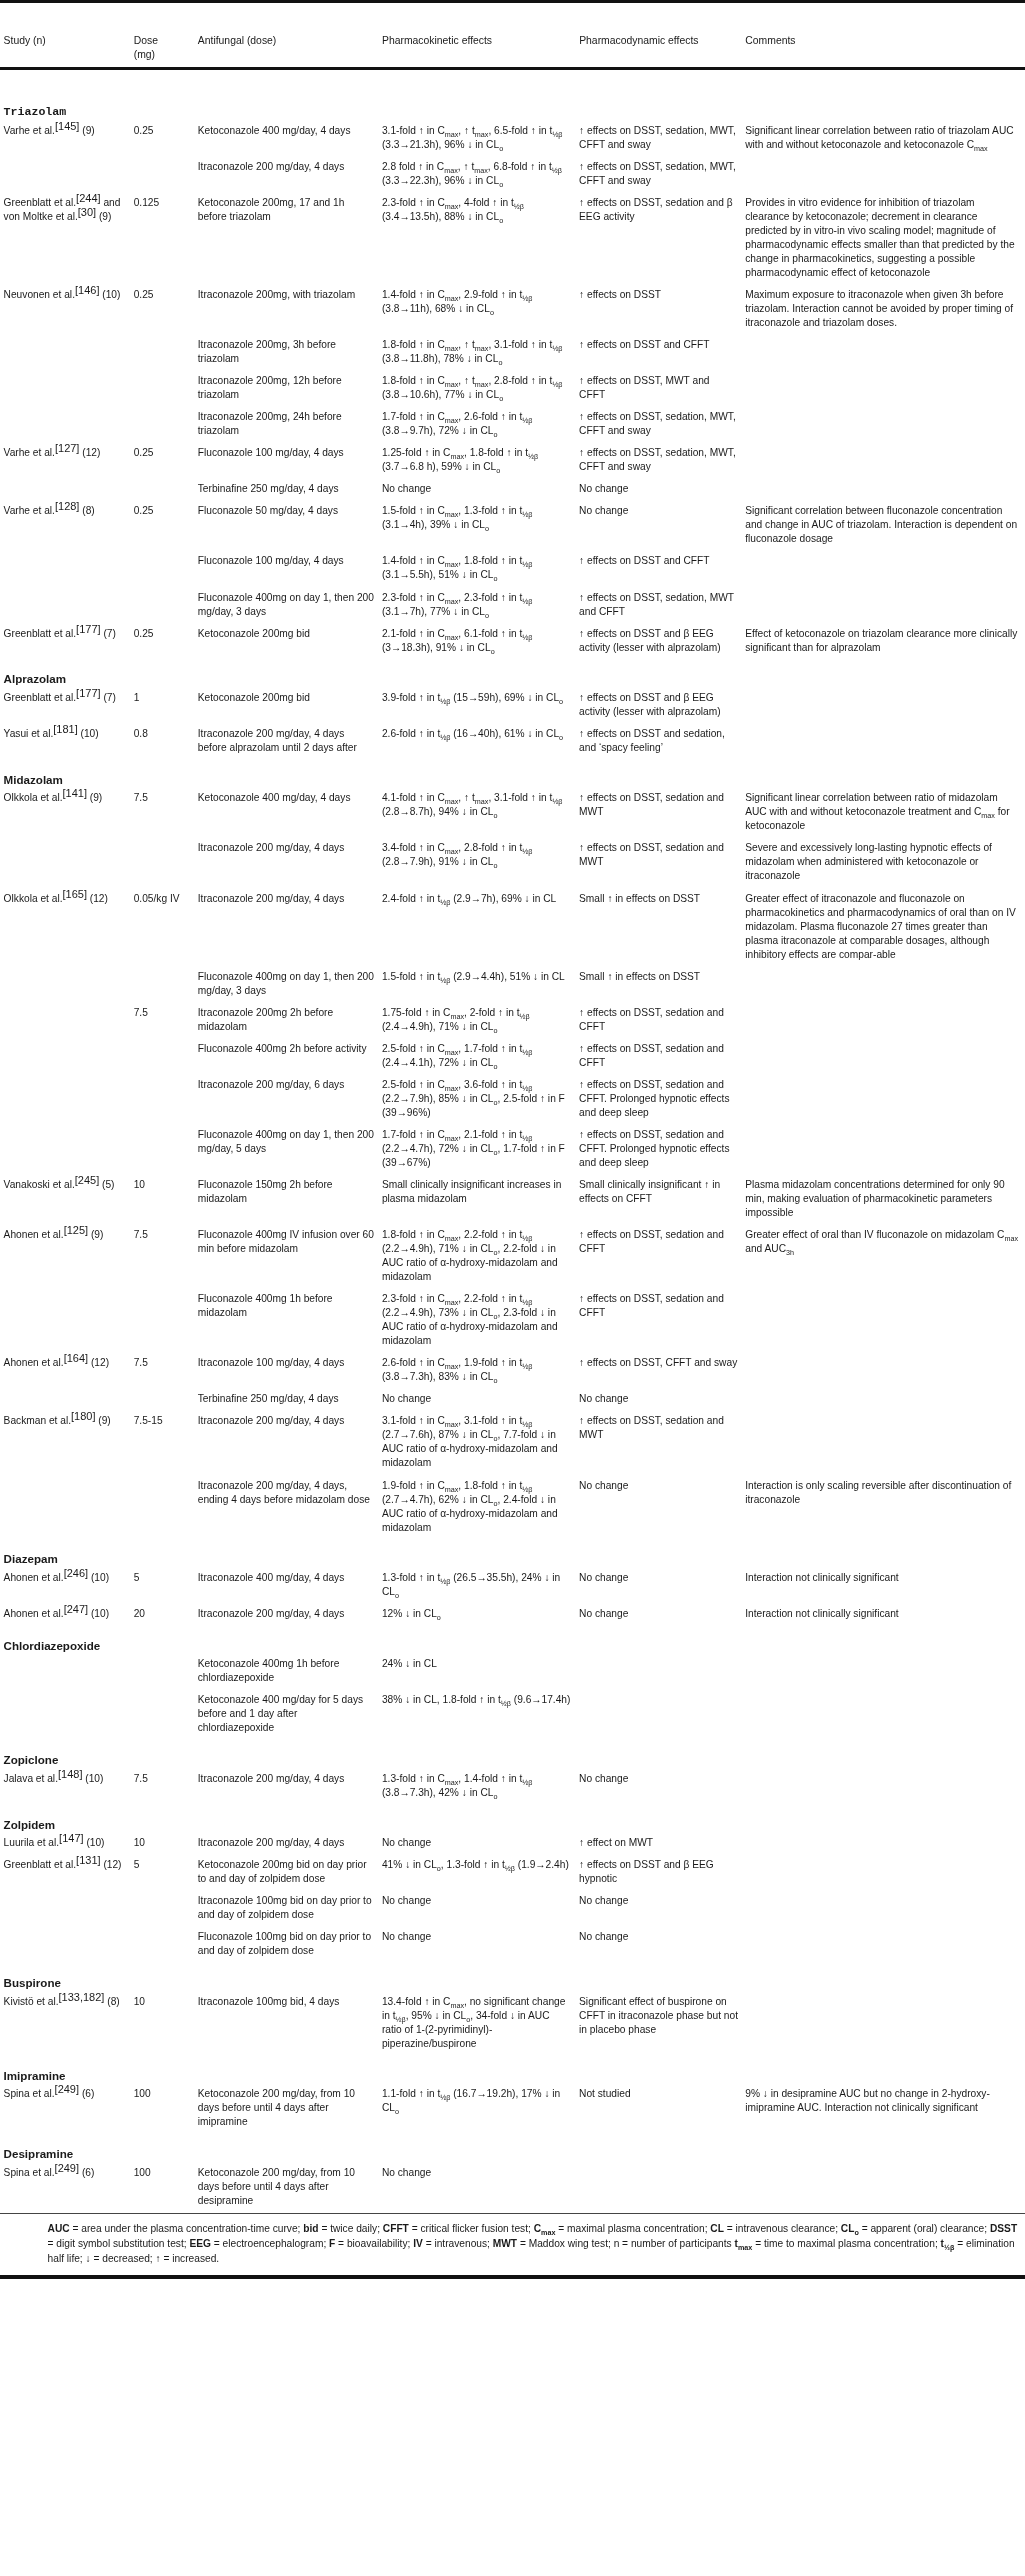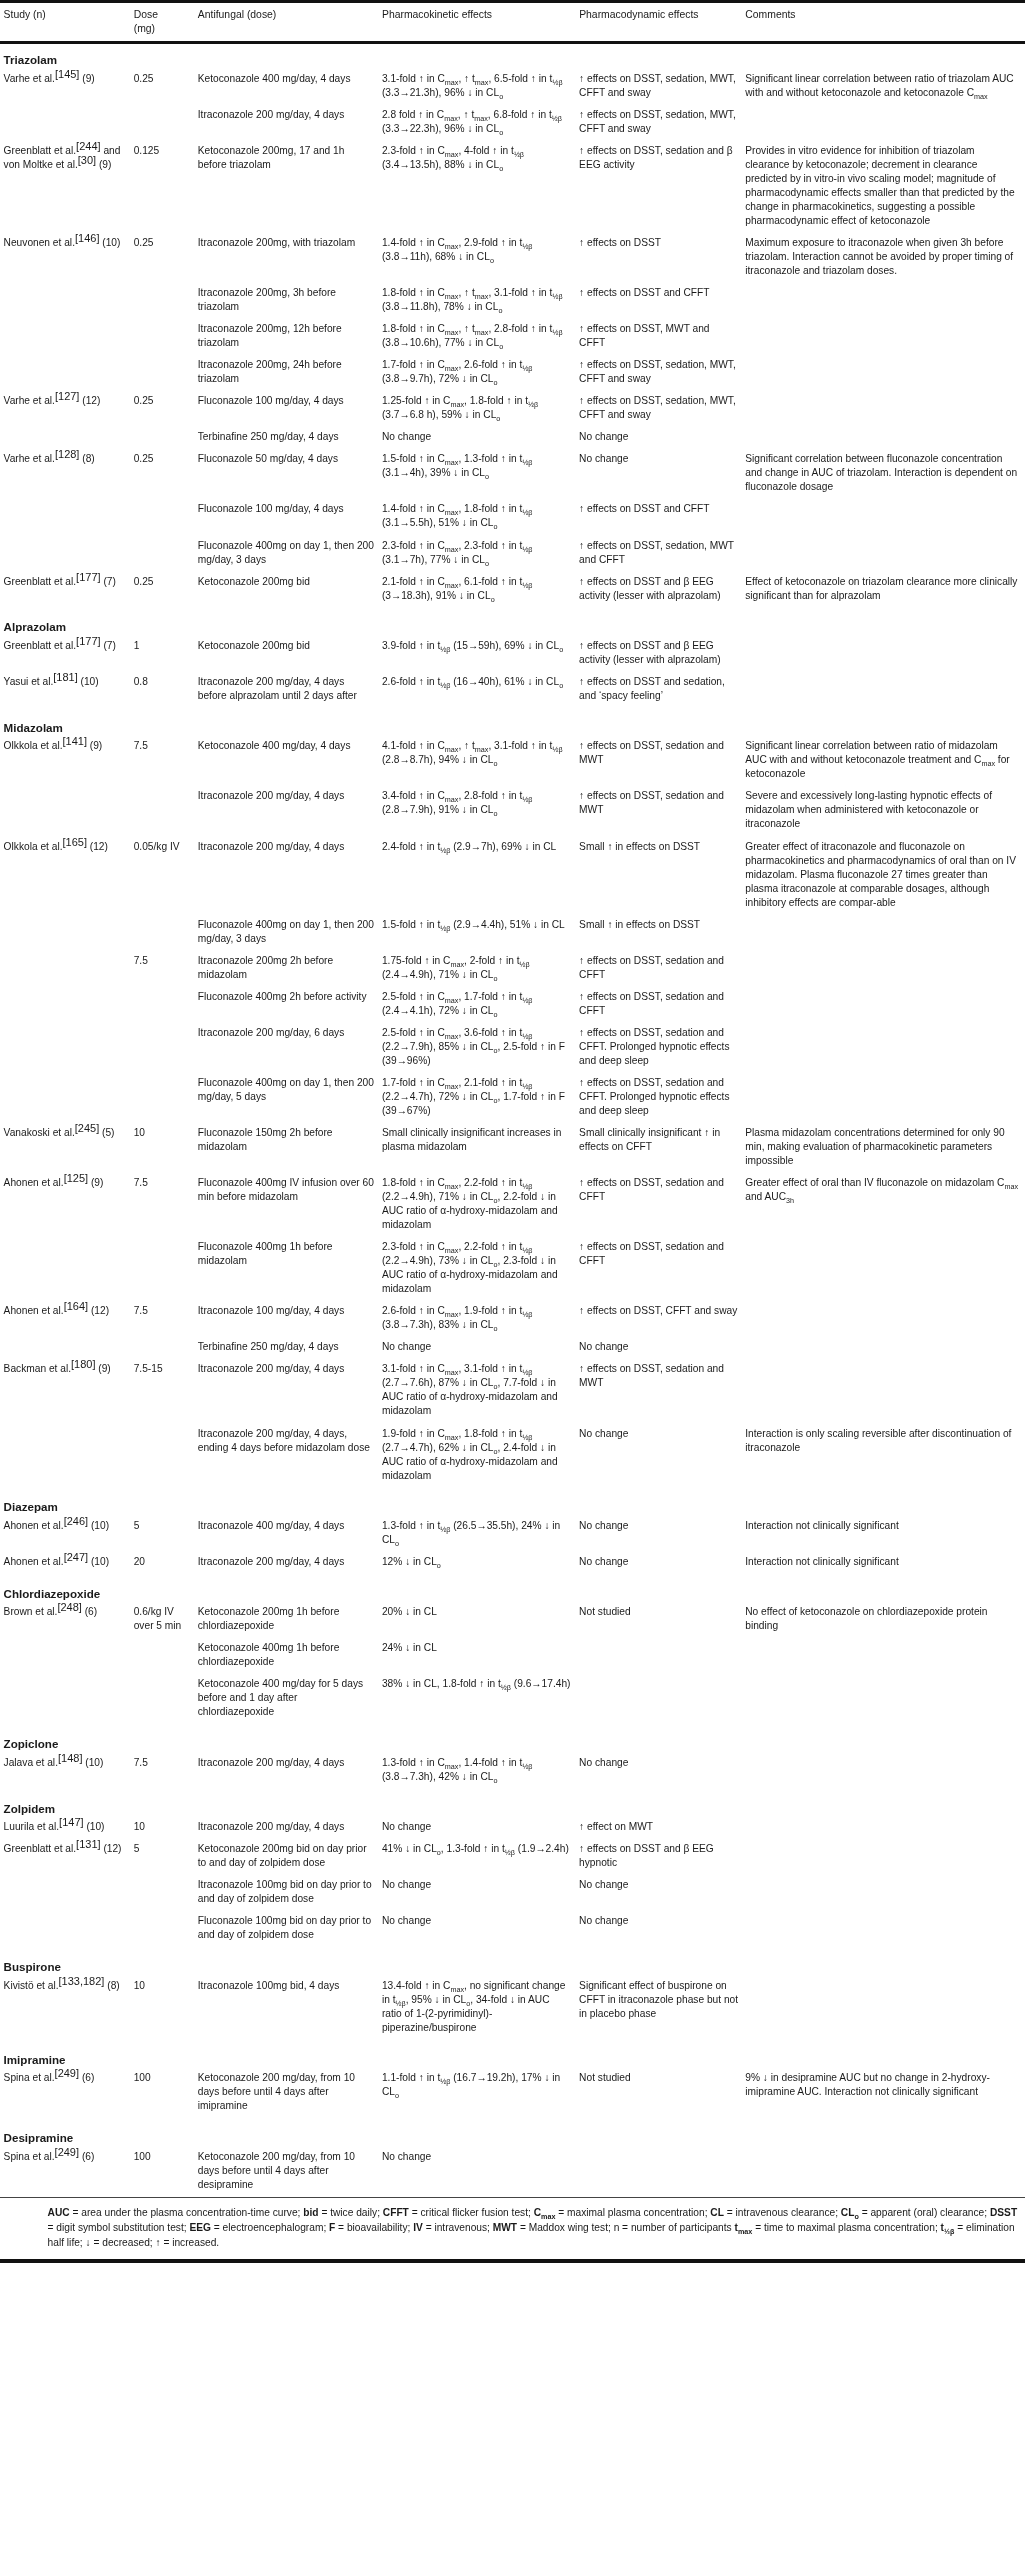--- a/index.html
+++ b/index.html
@@ -7,21 +7,21 @@
     width: 1025px;
     font-family: "Liberation Sans", "DejaVu Sans", sans-serif;
     font-size: 10.2px;
     line-height: 14px;
     color: #1a1a1a;
   }
   .table-wrap { width: 1025px; }
   .rule-top { height: 2.7px; background: #111; }
   .rule-mid { height: 2.7px; background: #111; }
   .rule-thin { height: 0.9px; background: #444; }
-  table { width: 1025px; border-collapse: collapse; table-layout: fixed; }
+  table { width: 1025px; border-collapse: collapse; table-layout: fixed; margin-top: 26px; }
   col.c-study { width: 130px; }
   col.c-dose { width: 64px; }
   col.c-anti { width: 184px; }
   col.c-pk { width: 197px; }
   col.c-pd { width: 166px; }
   col.c-com { width: 283px; }
   th {
     font-weight: normal;
     text-align: left;
     vertical-align: top;
@@ -31,21 +31,21 @@
   td {
     vertical-align: top;
     padding: 2.7px 3.6px 5.4px 3.6px;
   }
   tr.section td {
     font-weight: bold;
     font-size: 11.6px;
     padding-top: 12.5px;
     padding-bottom: 1.8px;
   }
-  tr.section.first td { padding-top: 9px; }
+  tr.section.first td { padding-top: 9px; font-family: Liberation Mono, monospace; }
   sup { font-size: 11px; line-height: 0; vertical-align: super; }
   sub { font-size: 7.2px; line-height: 0; }
   .footnote {
     padding: 7.2px 3.6px 9px 3.6px;
     font-size: 10.2px;
     line-height: 15px;
     margin-left: 44px;
   }
   .footnote b { font-weight: bold; }
   .rule-bottom { height: 3.6px; background: #111; }
@@ -351,28 +351,20 @@
           <td>20</td>
           <td>Itraconazole 200 mg/day, 4 days</td>
           <td>12% ↓ in CL<sub>o</sub></td>
           <td>No change</td>
           <td>Interaction not clinically significant</td>
         </tr>
         <tr class="section">
           <td colspan="6">Chlordiazepoxide</td>
         </tr>
         <tr>
-          <td>Brown et al.<sup>[248]</sup> (6)</td>
-          <td>0.6/kg IV over 5 min</td>
-          <td>Ketoconazole 200mg 1h before chlordiazepoxide</td>
-          <td>20% ↓ in CL</td>
-          <td>Not studied</td>
-          <td>No effect of ketoconazole on chlordiazepoxide protein binding</td>
-        </tr>
-        <tr>
           <td></td>
           <td></td>
           <td>Ketoconazole 400mg 1h before chlordiazepoxide</td>
           <td>24% ↓ in CL</td>
           <td></td>
           <td></td>
         </tr>
         <tr>
           <td></td>
           <td></td>

